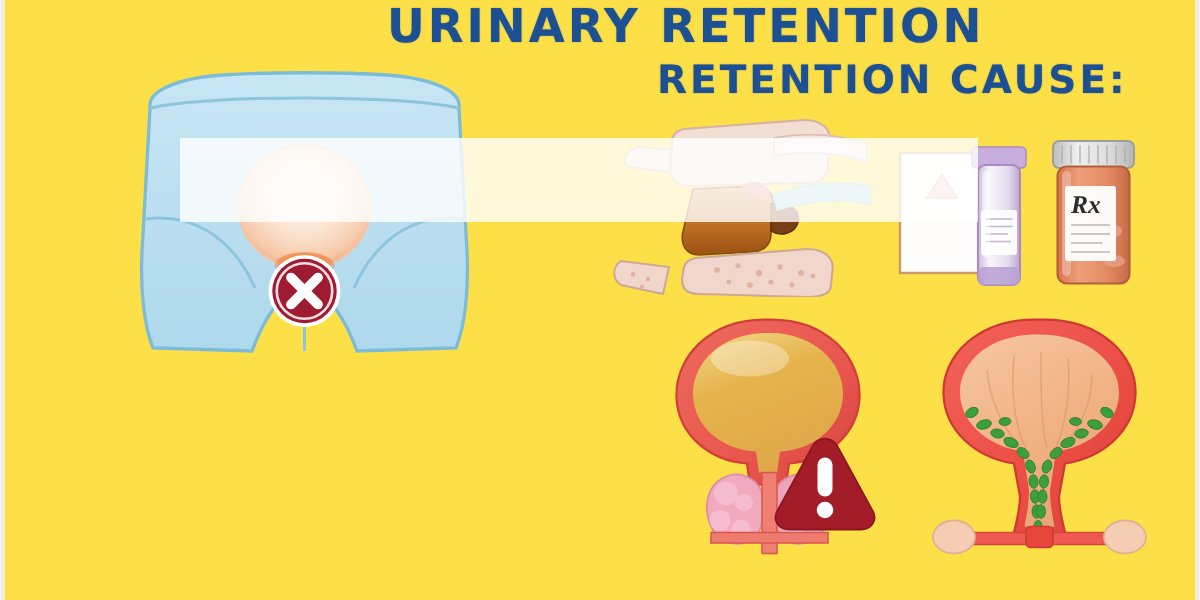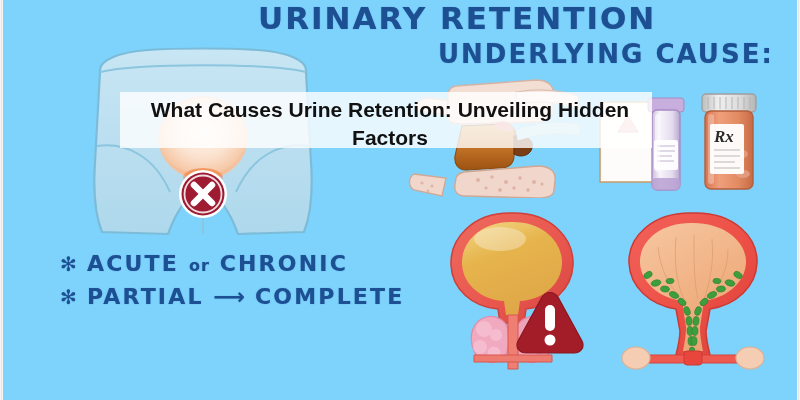--- a/index.html
+++ b/index.html
@@ -4,21 +4,21 @@
 <style>
   html, body {
     margin: 0;
     padding: 0;
     background: #ffffff;
   }
   #stage {
     position: relative;
     width: 800px;
     height: 400px;
-    background: #7dd3fc;
+    background: #fde047;
     overflow: hidden;
     font-family: "Liberation Sans", sans-serif;
   }
   
   .edge-strip {
     position: absolute;
     top: 0;
     width: 3px;
     height: 400px;
     background: linear-gradient(to right, #fbfbfb, #e6e6e6, #fbfbfb);
@@ -155,34 +155,22 @@
         <circle cx="125" cy="152" r="18.5" fill="none" stroke="#ffffff" stroke-width="1.8" opacity="0.85"></circle>
         <g stroke="#ffffff" stroke-width="6.5" stroke-linecap="round">
           <line x1="116" y1="143" x2="134" y2="161"></line>
           <line x1="134" y1="143" x2="116" y2="161"></line>
         </g>
       </g>
     </svg>
   </div>
 
   <div class="hand-heading" id="title-main">URINARY RETENTION</div>
-  <div class="hand-heading" id="title-sub">UNDERLYING CAUSE:</div>
-
-  <div id="bullets">
-    <div class="bullet-row">
-      <span class="bullet-star">✻</span><span>ACUTE</span>
-      <span class="bullet-small">or</span>
-      <span>CHRONIC</span>
-    </div>
-    <div class="bullet-row">
-      <span class="bullet-star">✻</span><span>PARTIAL</span>
-      <span class="bullet-arrow">⟶</span>
-      <span>COMPLETE</span>
-    </div>
-  </div>
+  <div class="hand-heading" id="title-sub">RETENTION CAUSE:</div>
+
 
   <div id="spine">
     <svg width="180" height="120" viewBox="0 0 180 120">
       <defs>
         <linearGradient id="discGrad" x1="0" y1="0" x2="0" y2="1">
           <stop offset="0%" stop-color="#d9a05a"></stop>
           <stop offset="45%" stop-color="#c8772a"></stop>
           <stop offset="100%" stop-color="#9c5212"></stop>
         </linearGradient>
       </defs>
@@ -415,15 +403,14 @@
       <path d="M28,150 L122,150 L122,158 L28,158 Z" fill="#ee5a50" stroke="#d6443c" stroke-width="1"></path>
 
       <rect x="66" y="146" width="18" height="14" rx="3" fill="#e8453d" stroke="#cc3a34" stroke-width="1"></rect>
 
       <ellipse cx="18" cy="153" rx="14" ry="11" fill="#f4cdb2" stroke="#deb195" stroke-width="1.2"></ellipse>
       <ellipse cx="132" cy="153" rx="14" ry="11" fill="#f4cdb2" stroke="#deb195" stroke-width="1.2"></ellipse>
     </svg>
   </div>
 
   <div id="title-band"></div>
-  <div id="overlay-title">What Causes Urine Retention: Unveiling Hidden Factors</div>
 
 </div>
 
 </body></html>

